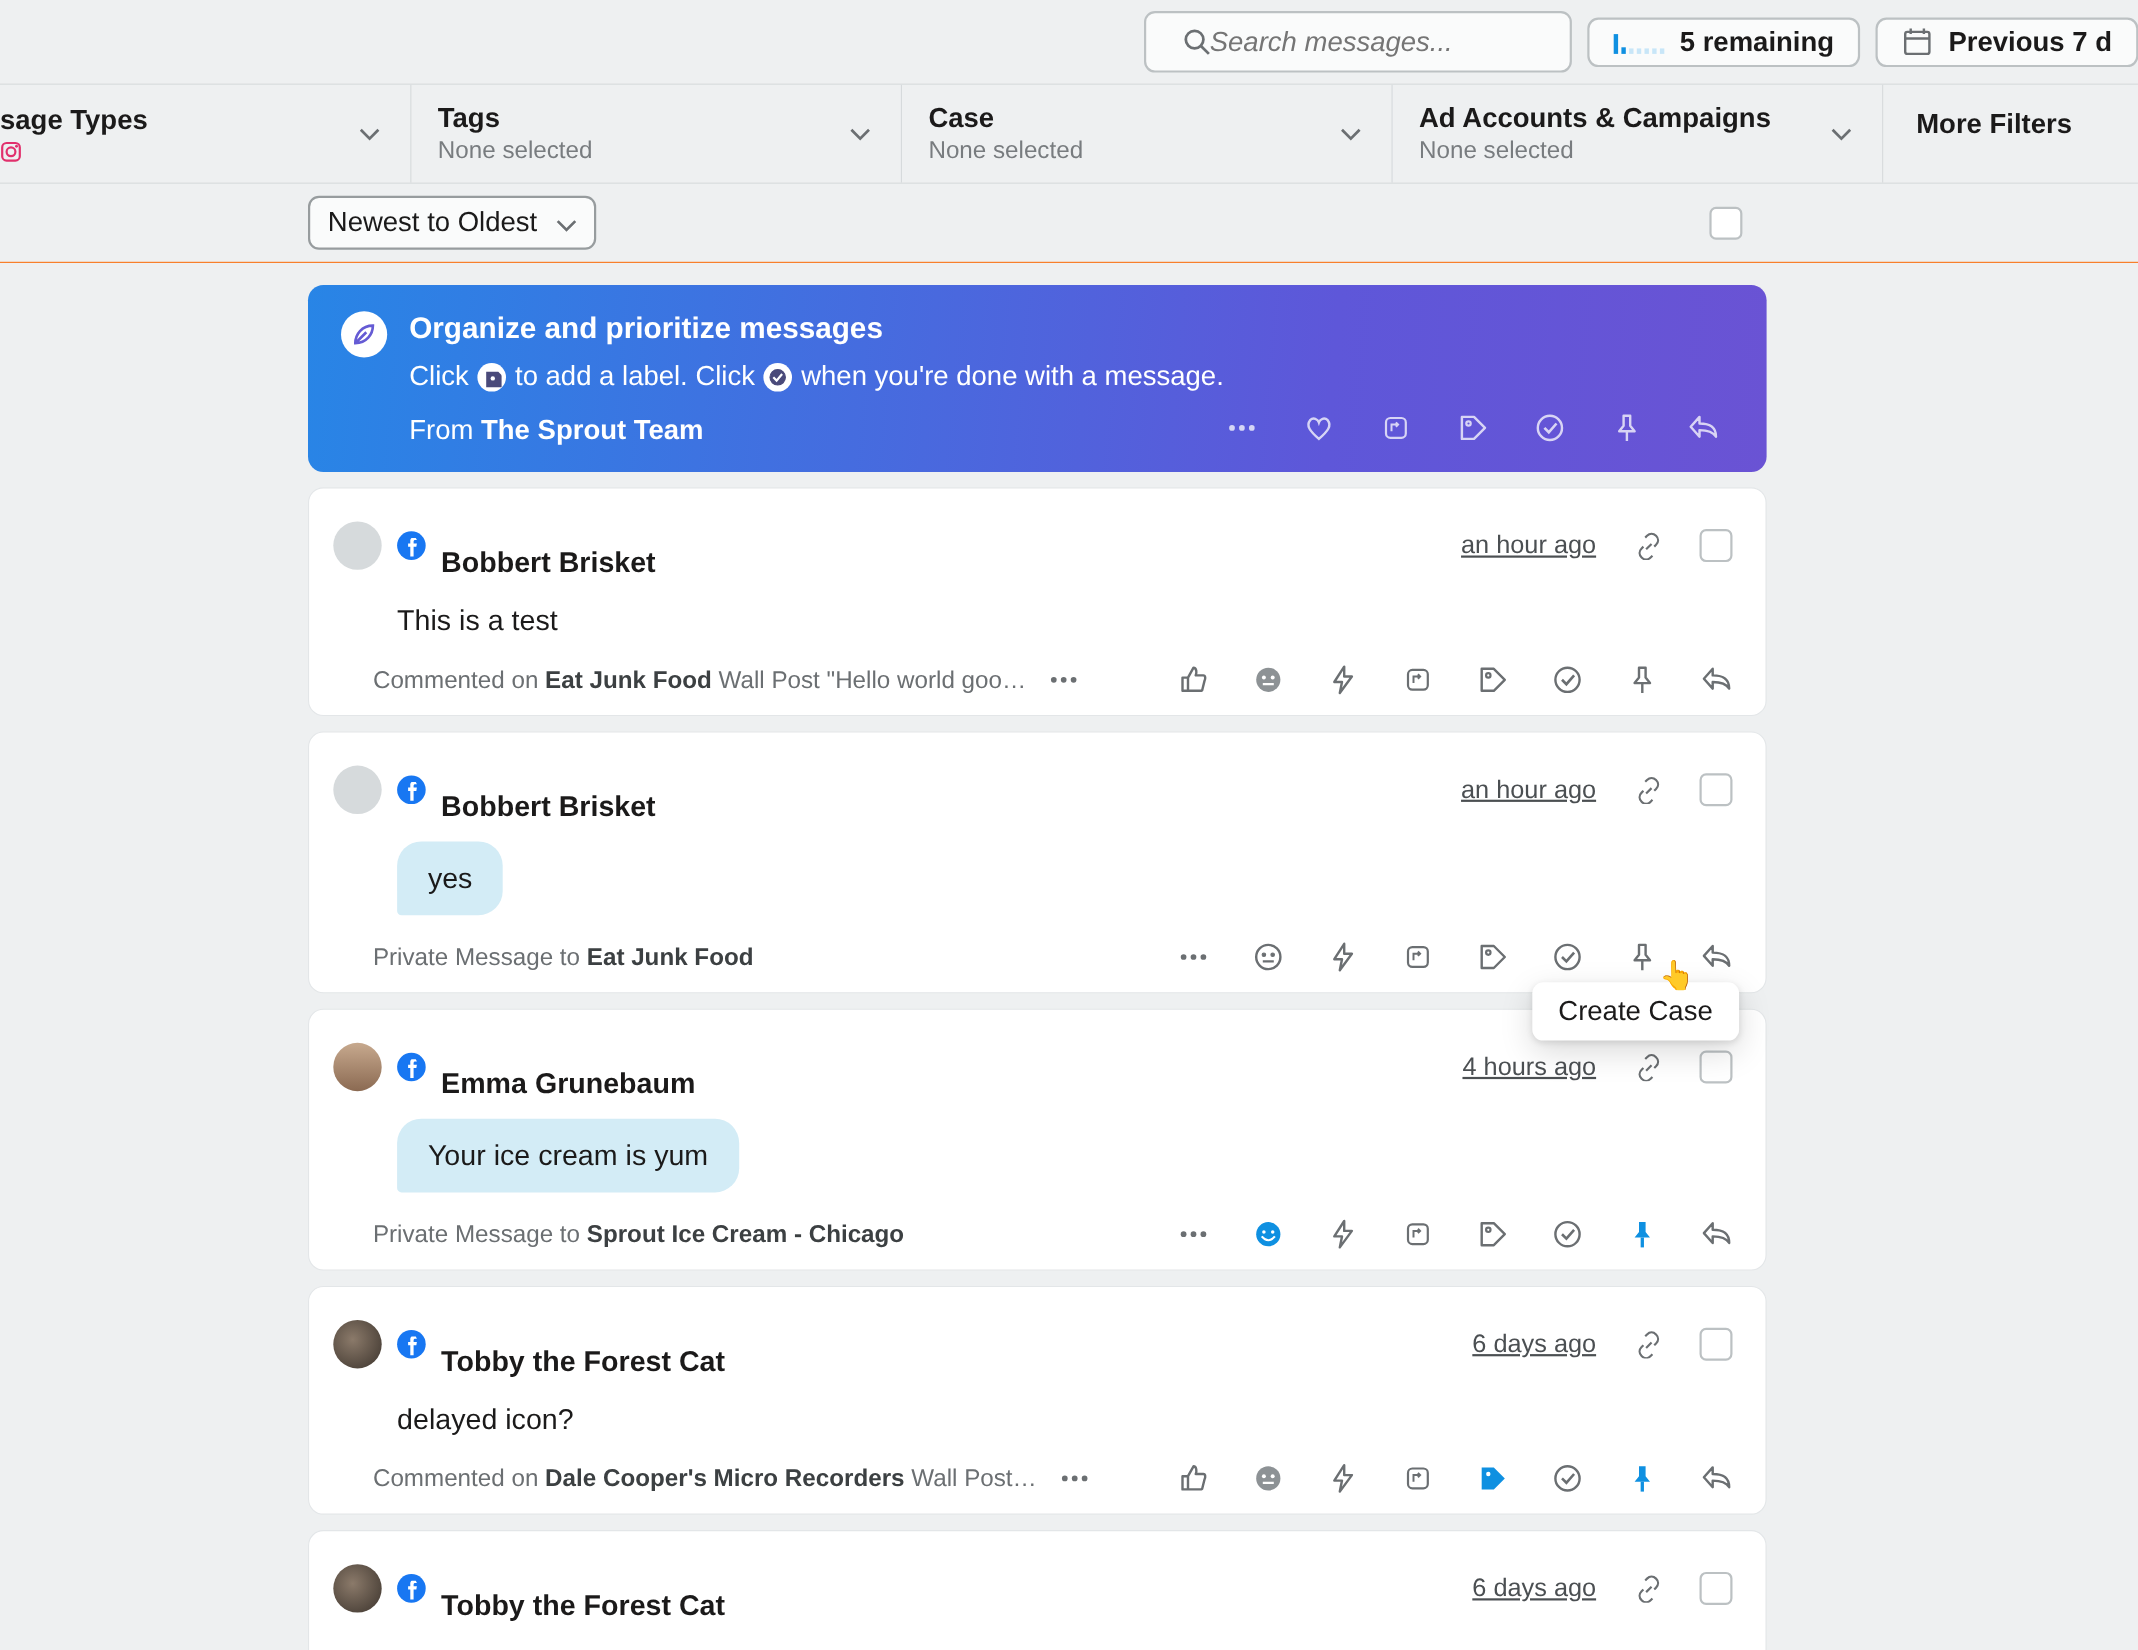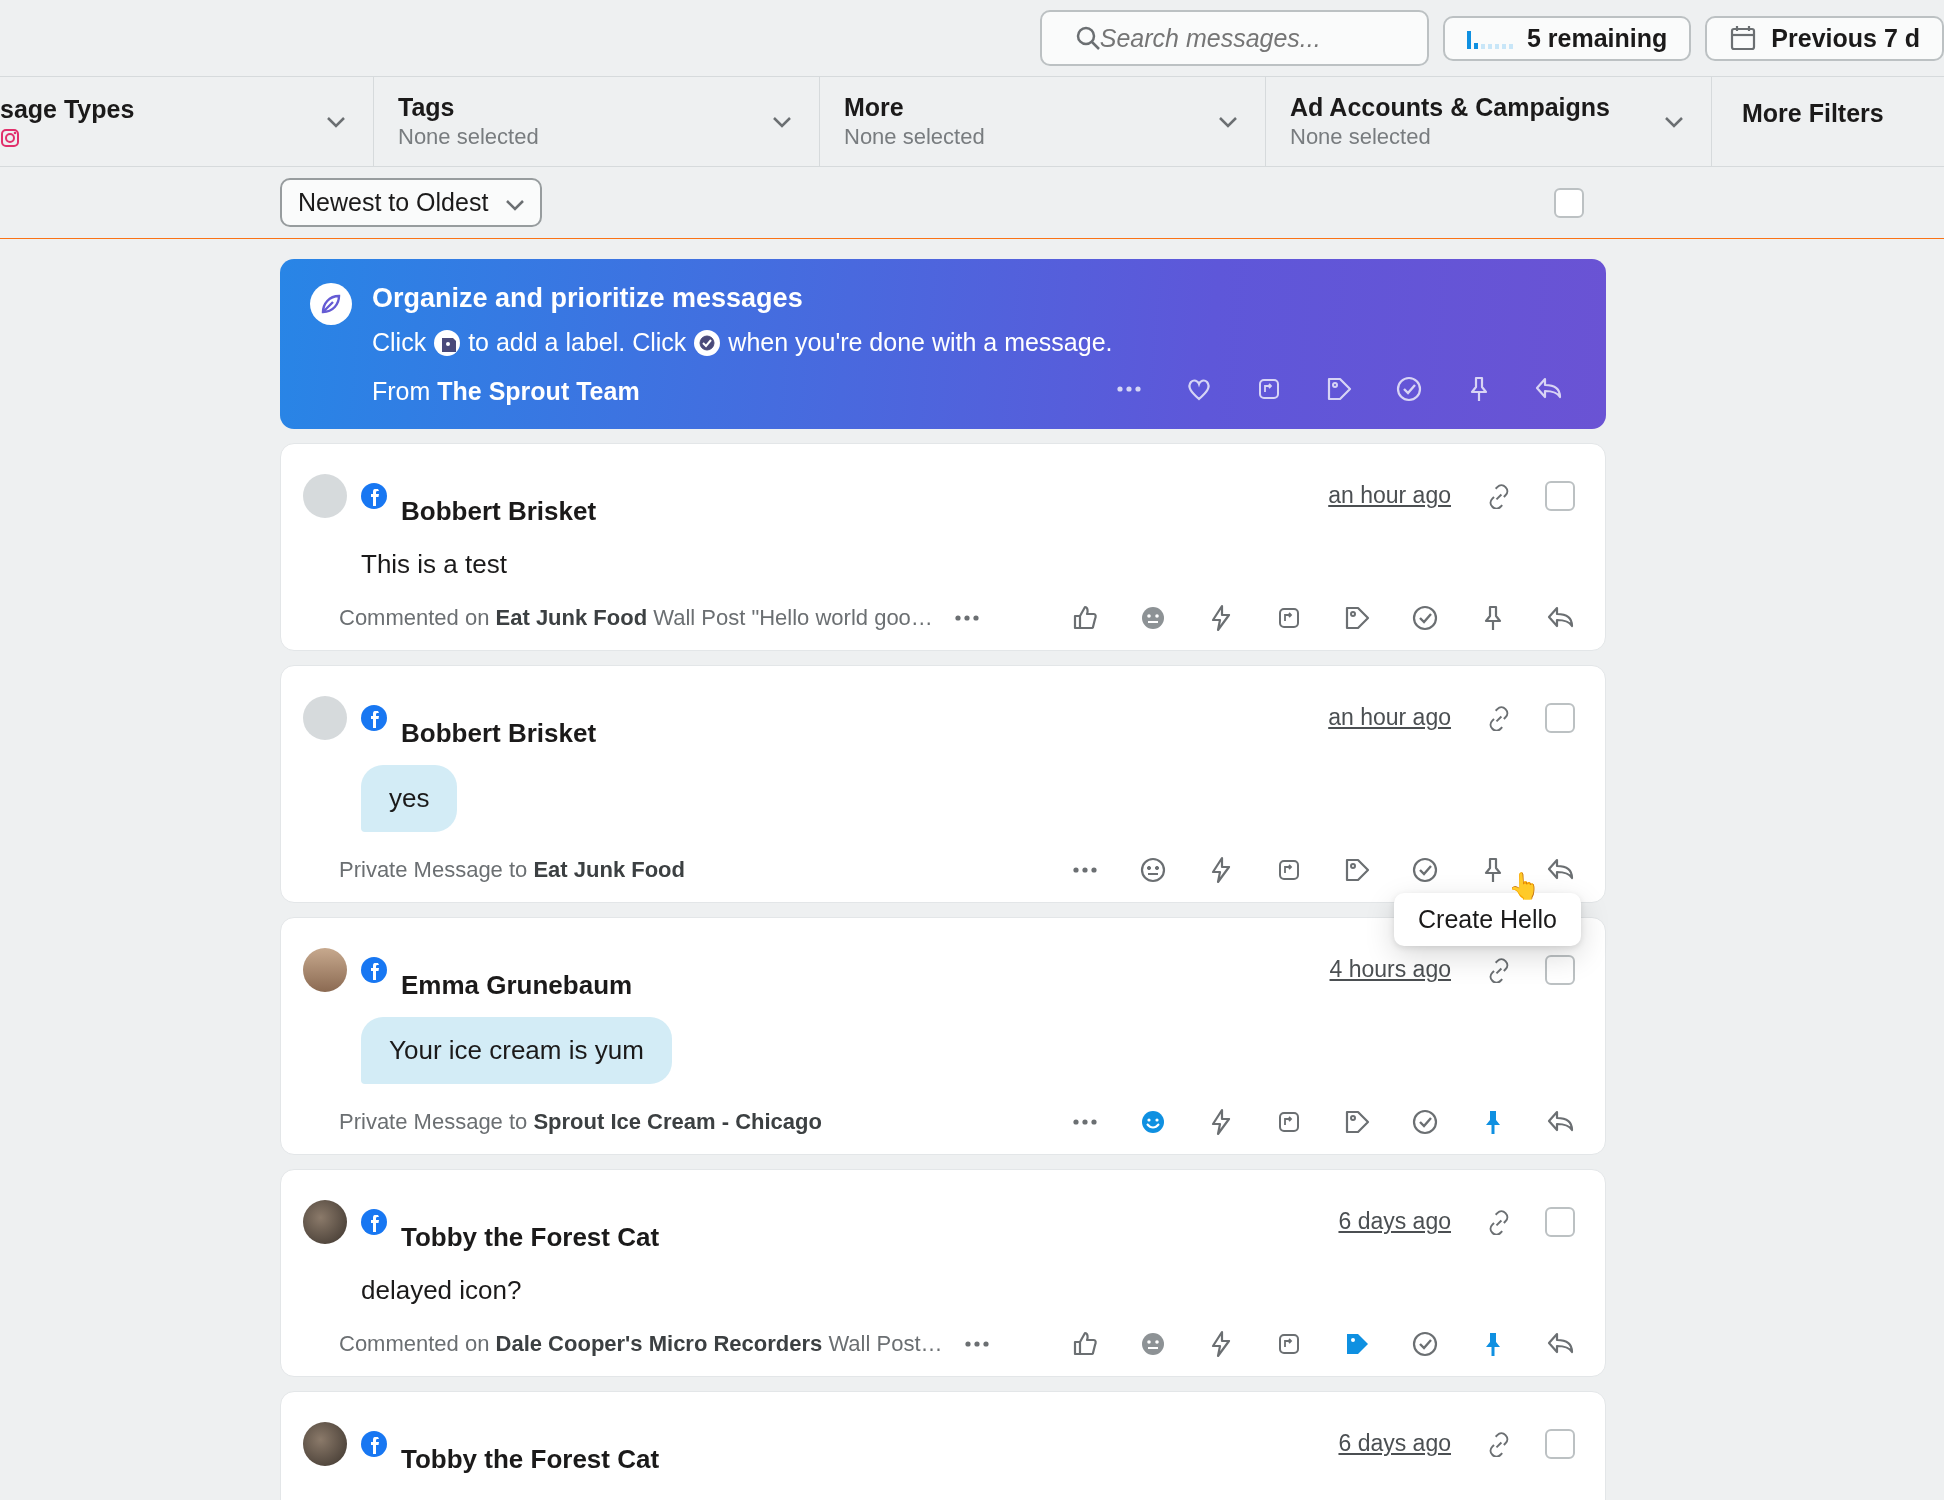--- a/index.html
+++ b/index.html
@@ -356,21 +356,21 @@
     <div>
       <div class="title">Tags</div>
       <div class="sub">None selected</div>
     </div>
     <svg width="26" height="26" class="mid-grey">
         <use href="#i-chev-down"></use>
       </svg>
   </div>
   <div class="filter-cell" style="width:446px">
     <div>
-      <div class="title">More</div>
+      <div class="title">Case</div>
       <div class="sub">None selected</div>
     </div>
     <svg width="26" height="26" class="mid-grey">
         <use href="#i-chev-down"></use>
       </svg>
   </div>
   <div class="filter-cell" style="width:446px">
     <div>
       <div class="title">Ad Accounts &amp; Campaigns</div>
       <div class="sub">None selected</div>
@@ -599,21 +599,21 @@
               <use href="#i-pin"></use>
             </svg>
           </span>
         <span class="icon-btn">
             <svg width="28" height="28" class="mid-grey">
               <use href="#i-reply"></use>
             </svg>
           </span>
       </div>
     </div>
-    <div class="tooltip">Create Hello</div>
+    <div class="tooltip">Create Case</div>
     <div class="cursor-hand">👆</div>
   </div>
 
   <div class="card">
     <div class="card-head">
       <div class="avatar person"></div>
       <span class="fb-badge">
           <svg width="22" height="26">
             <use href="#i-fb"></use>
           </svg>

